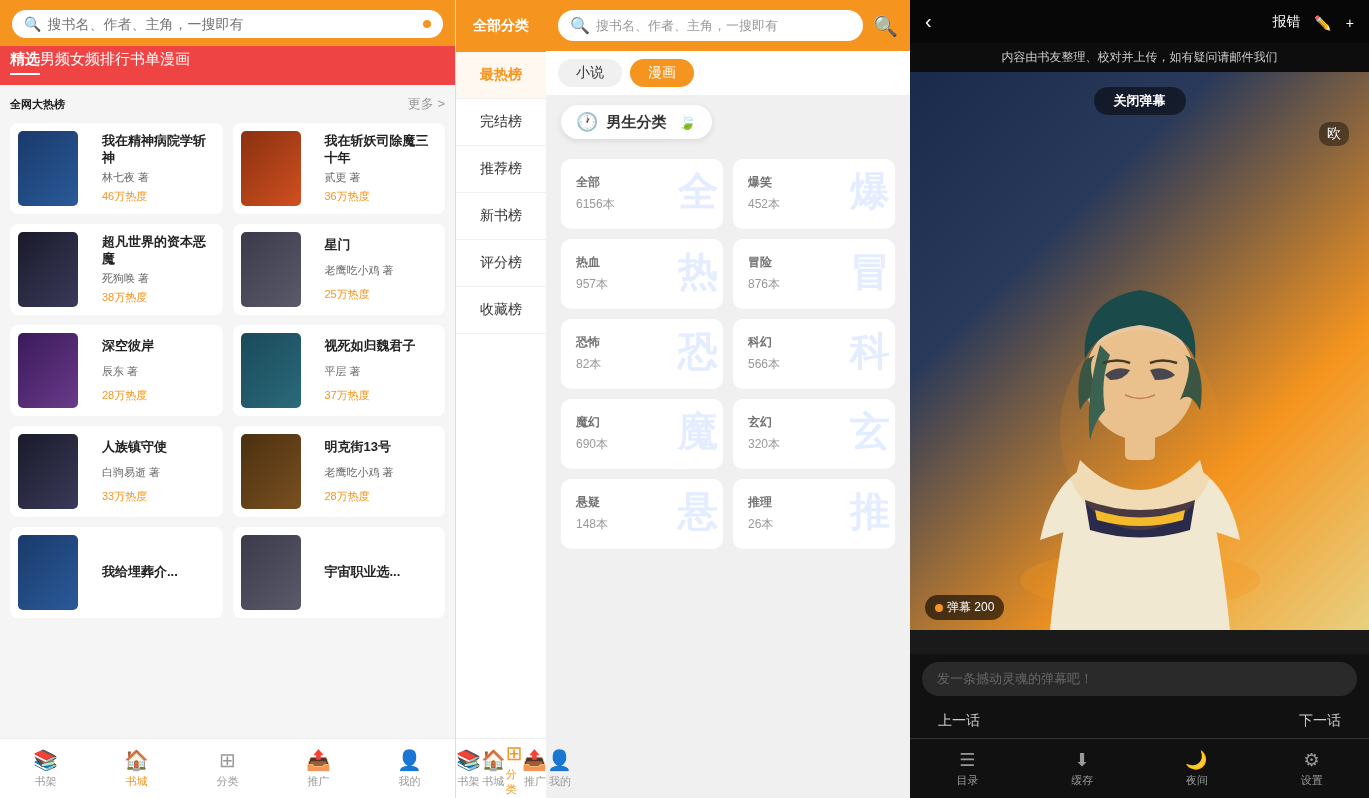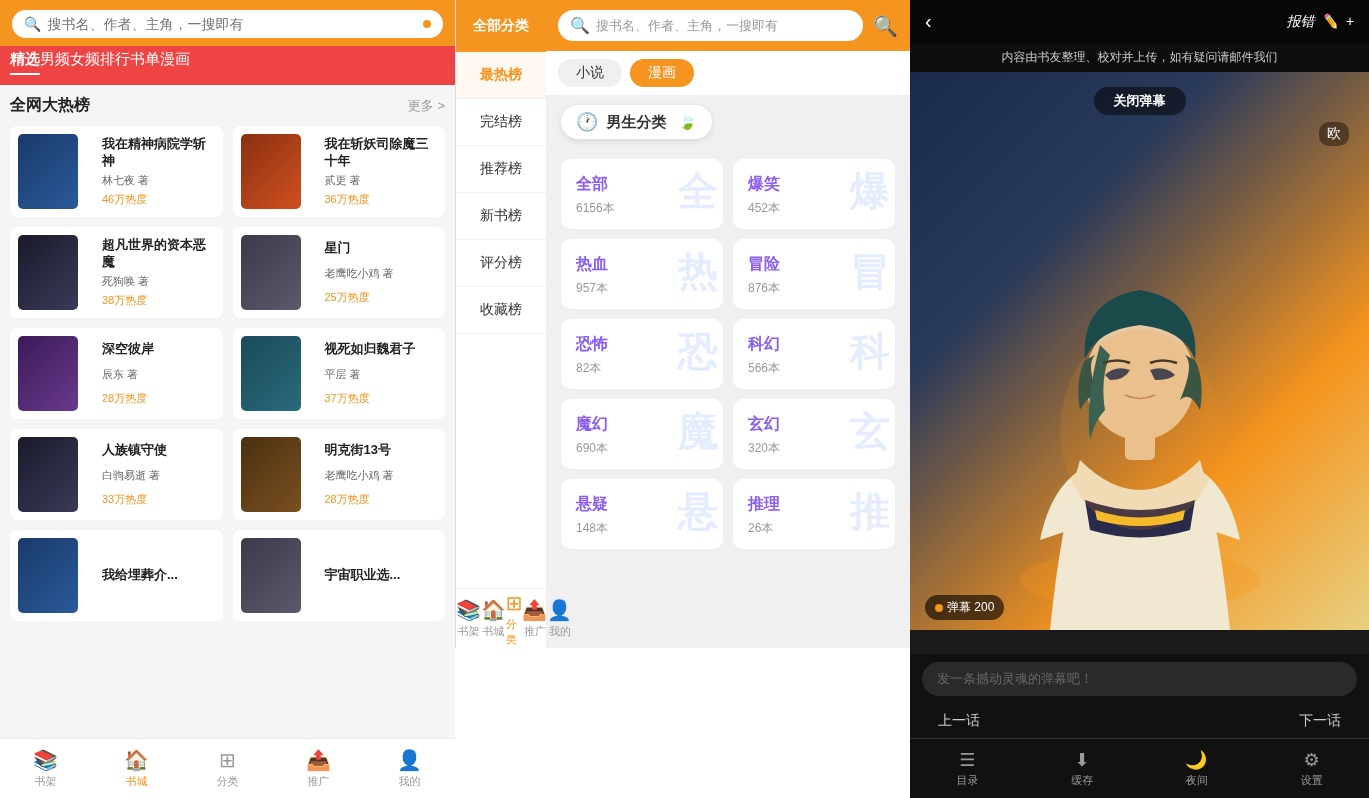--- a/index.html
+++ b/index.html
@@ -10,68 +10,68 @@
     .search-bar { background: #f5941e; padding: 10px 12px 8px; }
     .search-input-wrap { background: white; border-radius: 20px; display: flex; align-items: center; padding: 6px 12px; }
     .search-icon { color: #999; margin-right: 6px; font-size: 14px; }
     .search-input { border: none; outline: none; font-size: 14px; color: #999; flex: 1; background: transparent; }
     .search-dot { width: 8px; height: 8px; border-radius: 50%; background: #f5941e; }
     .nav-tabs { background: #ef4444; display: flex; padding: 0 10px 10px; }
     .nav-tab { color: white; font-size: 15px; padding: 4px 0; cursor: pointer; font-weight: 500; }
     .nav-tab.active { font-weight: bold; border-bottom: 2px solid white; }
     .book-list-area { flex: 1; overflow-y: auto; background: #f5f5f5; padding: 10px; }
     .section-header { display: flex; justify-content: space-between; align-items: center; margin-bottom: 10px; }
-    .section-title { font-size: 16px; font-weight: bold; color: #222; }
+    .section-title { font-size: 11px; font-weight: bold; color: #222; }
     .more-btn { font-size: 13px; color: #999; cursor: pointer; }
     .book-grid { display: grid; grid-template-columns: 1fr 1fr; gap: 10px; }
     .book-item { display: flex; gap: 24px; background: white; border-radius: 8px; padding: 8px; cursor: pointer; }
     .book-cover { width: 60px; height: 75px; border-radius: 5px; object-fit: cover; flex-shrink: 0; overflow: hidden; }
     .book-info { flex: 1; display: flex; flex-direction: column; justify-content: space-around; }
     .book-title { font-size: 13px; font-weight: bold; color: #222; line-height: 1.3; }
     .book-author { font-size: 11px; color: #666; }
     .book-heat { font-size: 11px; color: #f5941e; }
     .bottom-nav { height: 60px; background: white; display: flex; border-top: 1px solid #eee; }
     .bottom-nav-item { flex: 1; display: flex; flex-direction: column; align-items: center; justify-content: center; cursor: pointer; }
     .bottom-nav-icon { font-size: 20px; color: #999; }
     .bottom-nav-icon.active { color: #f5941e; }
     .bottom-nav-label { font-size: 11px; color: #999; margin-top: 2px; }
     .bottom-nav-label.active { color: #f5941e; }
 
     
-    .panel2 { width: 455px; height: 648px; display: flex; background: #f0f0f0; border-left: 1px solid #ddd; }
+    .panel2 { width: 455px; height: 798px; display: flex; background: #f0f0f0; border-left: 1px solid #ddd; }
     .sidebar { width: 90px; background: white; display: flex; flex-direction: column; }
     .sidebar-item { padding: 14px 8px; text-align: center; font-size: 14px; color: #333; cursor: pointer; border-bottom: 1px solid #f0f0f0; }
     .sidebar-item.active { color: #f5941e; font-weight: bold; background: #fff8f0; }
     .cat-main { flex: 1; display: flex; flex-direction: column; overflow: hidden; }
     .cat-header-bar { background: #f5941e; padding: 10px 12px; display: flex; align-items: center; justify-content: space-between; }
     .cat-header-search { background: white; border-radius: 20px; display: flex; align-items: center; padding: 6px 12px; flex: 1; margin-right: 10px; }
     .tab-pill { padding: 5px 18px; border-radius: 15px; font-size: 14px; cursor: pointer; }
     .tab-pill.active { background: #f5941e; color: white; }
     .tab-pill.inactive { background: #f0f0f0; color: #333; }
     .gender-header { display: flex; align-items: center; justify-content: space-between; padding: 10px 15px; }
     .gender-badge { background: white; border-radius: 20px; display: flex; align-items: center; padding: 6px 15px; gap: 8px; font-size: 15px; font-weight: bold; color: #333; box-shadow: 0 2px 6px rgba(0,0,0,0.1); }
     .gender-icon { font-size: 18px; }
     .cat-grid { display: grid; grid-template-columns: 1fr 1fr; gap: 10px; padding: 10px 15px; overflow-y: auto; }
     .cat-card { background: white; border-radius: 10px; padding: 15px 15px 10px; cursor: pointer; min-height: 70px; position: relative; overflow: hidden; }
-    .cat-card-title { font-size: 16px; font-weight: bold; color: #8b5cf6; }
+    .cat-card-title { font-size: 12px; font-weight: bold; color: #737373; }
     .cat-card-count { font-size: 12px; color: #999; margin-top: 5px; }
     .cat-card-bg { position: absolute; right: 5px; top: 5px; font-size: 40px; color: rgba(200,220,255,0.5); font-weight: bold; }
     .cat-bottom-nav { height: 60px; background: white; display: flex; border-top: 1px solid #eee; }
     .cat-bottom-nav-item { flex: 1; display: flex; flex-direction: column; align-items: center; justify-content: center; cursor: pointer; }
     .cat-bottom-nav-icon { font-size: 20px; color: #999; }
     .cat-bottom-nav-icon.active { color: #f5941e; }
     .cat-bottom-nav-label { font-size: 11px; color: #999; margin-top: 2px; }
     .cat-bottom-nav-label.active { color: #f5941e; }
 
     
     .panel3 { width: 459px; height: 798px; display: flex; flex-direction: column; background: #1a1a1a; }
     .reader-header { background: rgba(0,0,0,0.7); padding: 10px 15px; display: flex; align-items: center; justify-content: space-between; }
     .reader-back { color: white; font-size: 20px; cursor: pointer; }
     .reader-title { color: white; font-size: 16px; font-weight: bold; flex: 1; text-align: center; }
-    .reader-actions { display: flex; gap: 7px; align-items: flex-start; font-style: italic; }
+    .reader-actions { display: flex; gap: 14px; align-items: flex-end; }
     .reader-action-btn { color: white; font-size: 14px; cursor: pointer; }
     .reader-info-bar { background: rgba(0,0,0,0.5); padding: 6px 15px; }
     .reader-info-text { color: #ccc; font-size: 12px; text-align: center; }
     .reader-content { flex: 1; position: relative; overflow: hidden; background: #2a2a3a; }
     .comic-bg { width: 100%; height: 100%; background: linear-gradient(135deg, #1a2a4a 0%, #2a3a5a 30%, #f5941e 70%, #e8d080 100%); position: relative; display: flex; align-items: center; justify-content: center; }
     .close-danmu-btn { position: absolute; top: 15px; left: 50%; transform: translateX(-50%); background: rgba(0,0,0,0.5); color: white; padding: 5px 20px; border-radius: 15px; font-size: 13px; cursor: pointer; font-weight: bold; }
     .danmu-floating { position: absolute; top: 50px; right: 20px; color: white; font-size: 14px; background: rgba(0,0,0,0.4); padding: 3px 8px; border-radius: 10px; }
     .danmu-bar { position: absolute; bottom: 10px; left: 15px; display: flex; gap: 6px; }
     .danmu-count-badge { background: rgba(0,0,0,0.6); color: white; border-radius: 15px; padding: 4px 10px; font-size: 12px; display: flex; align-items: center; gap: 4px; }
     .danmu-orange-dot { width: 8px; height: 8px; border-radius: 50%; background: #f5941e; }

